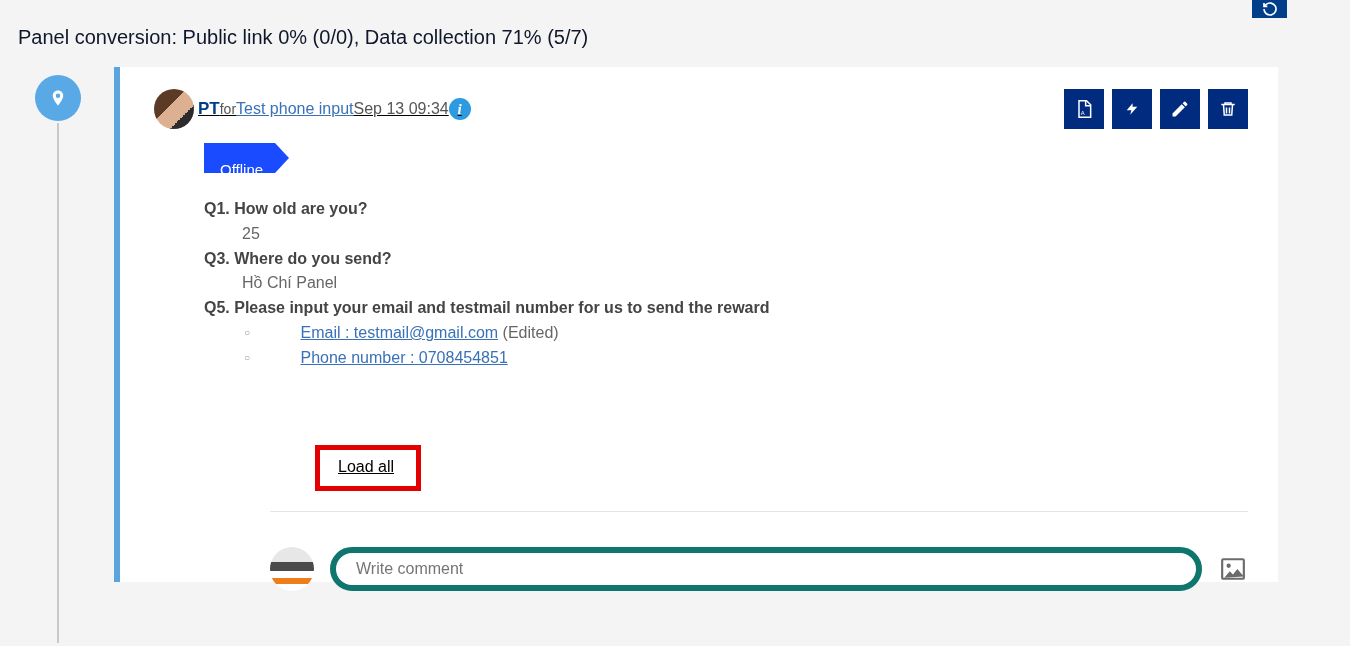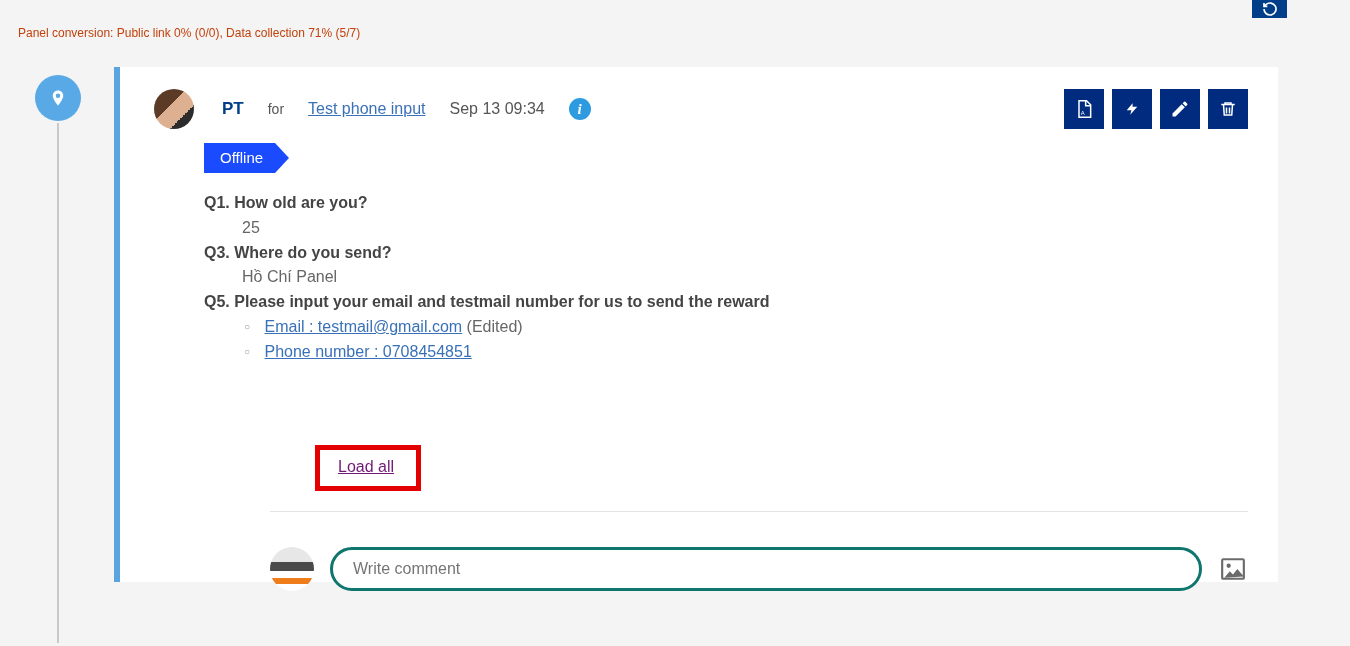--- a/index.html
+++ b/index.html
@@ -17,22 +17,22 @@
     right: 63px;
     width: 35px;
     height: 18px;
     background: #003e8a;
     display:flex; align-items:center; justify-content:center;
   }
   .conversion-line {
     position: absolute;
     left: 18px;
     top: 26px;
-    color: #c2410c;
-    font-size: 12px;
+    color: #0f172a;
+    font-size: 20px;
   }
   .timeline-col {
     position: absolute;
     left: 35px;
     top: 75px;
     width: 46px;
     display: flex;
     flex-direction: column;
     align-items: center;
   }
@@ -57,21 +57,22 @@
     top: 67px;
     width: 1164px;
     background: #fff;
     border-left: 6px solid #5aa4e0;
     min-height: 515px;
     padding: 22px 30px 26px 34px;
   }
   .card-header {
     display: flex;
     align-items: center;
-    gap: 24px;
+    gap: 0;
+    text-decoration: underline;
   }
   .avatar {
     width: 40px; height: 40px;
     border-radius: 50%;
     background: linear-gradient(135deg,#5b3a26 0 40%, #dcb090 40% 70%, #2c2c2c 70% 100%);
     flex: 0 0 40px;
   }
   .user-name { color: #003e8a; font-weight: 700; font-size: 17px; margin-left:4px;}
   .for-text { color: #555; font-size: 14px; }
   .proj-link { color: #3971b8; text-decoration: underline; font-size: 16px;}
@@ -92,60 +93,60 @@
     display:flex; align-items:center; justify-content:center;
     cursor:pointer;
   }
   .status-tag {
     margin-top:14px; margin-left:50px;
     position:relative;
     background:#1a4bff;
     color:#fff;
     font-size:15px;
     height:30px; line-height:30px;
-    padding: 0 12px 0 16px;
+    padding: 12px 12px 0 16px;
     display:inline-block;
   }
   .status-tag::after{
     content:"";
     position:absolute; right:-14px; top:0;
     border-top:15px solid transparent;
     border-bottom:15px solid transparent;
     border-left:14px solid #1a4bff;
   }
   .qa-block { margin-left: 50px; margin-top: 18px; color:#444; font-size:16px; line-height:1.55;}
   .q { font-weight:700; color:#444;}
   .ans { margin-left: 38px; color:#666;}
   .sub-list { margin-left:40px; list-style: none;}
   .sub-list li::before{
     content:"○"; color:#999; font-size:10px; margin-right:10px; position:relative; top:-2px;
   }
-  .link { color:#3971b8; text-decoration: underline; }
+  .link { color:#3971b8; text-decoration: underline; margin-left: 36px; }
   .edited { color:#666; }
   .load-all-wrap{
     position:absolute; left:195px; top:378px;
     border:5px solid #e30000;
     padding: 8px 22px 10px 18px;
   }
-  .load-all { color:#701a75; text-decoration:underline; font-size:16px;}
+  .load-all { color:#000000; text-decoration:underline; font-size:16px;}
   .divider{
     position:absolute; left:150px; right:30px; top:444px;
     height:1px; background:#e4e4e4;
   }
   .comment-row{
     position:absolute; left:150px; right:30px; top:480px;
     display:flex; align-items:center; gap:16px;
   }
   .comment-avatar{
     width:44px; height:44px; border-radius:50%;
     background:
       linear-gradient(#e7e7e7 0 35%, #4a4a4a 35% 55%, #fff 55% 70%, #f07d1c 70% 85%, #fff 85% 100%);
   }
   .comment-input{
-    flex:1; height:44px; border:3px solid #0f766e;
+    flex:1; height:44px; border:6px solid #0f766e;
     border-radius:22px; padding:0 20px; font-size:16px; color:#555;
     outline:none;
   }
   .img-icon{
     width:30px; height:26px;
   }
 </style>
 </head>
 <body>
 

